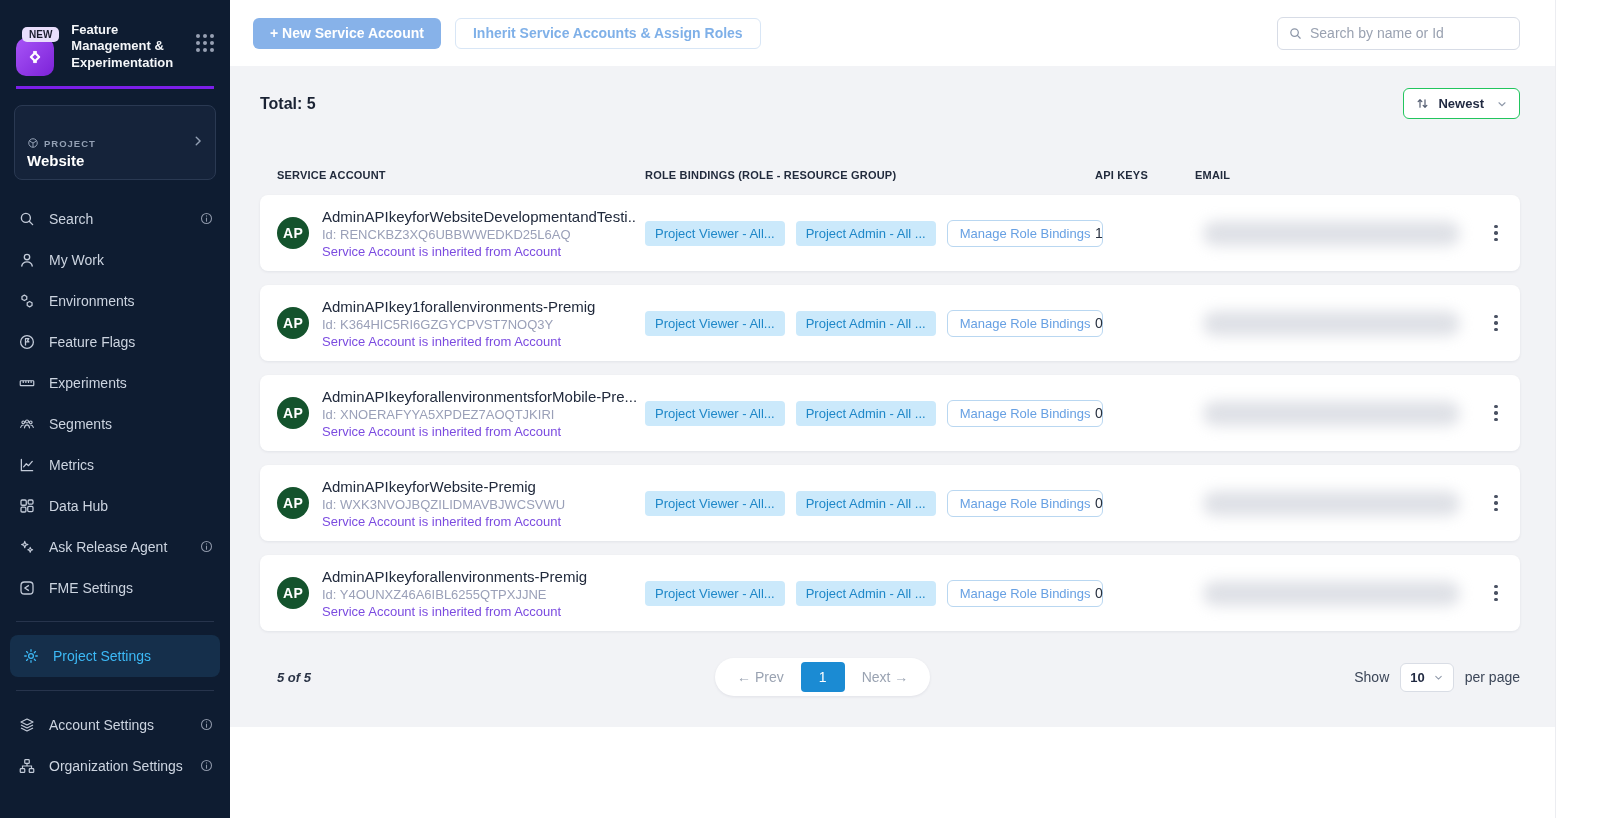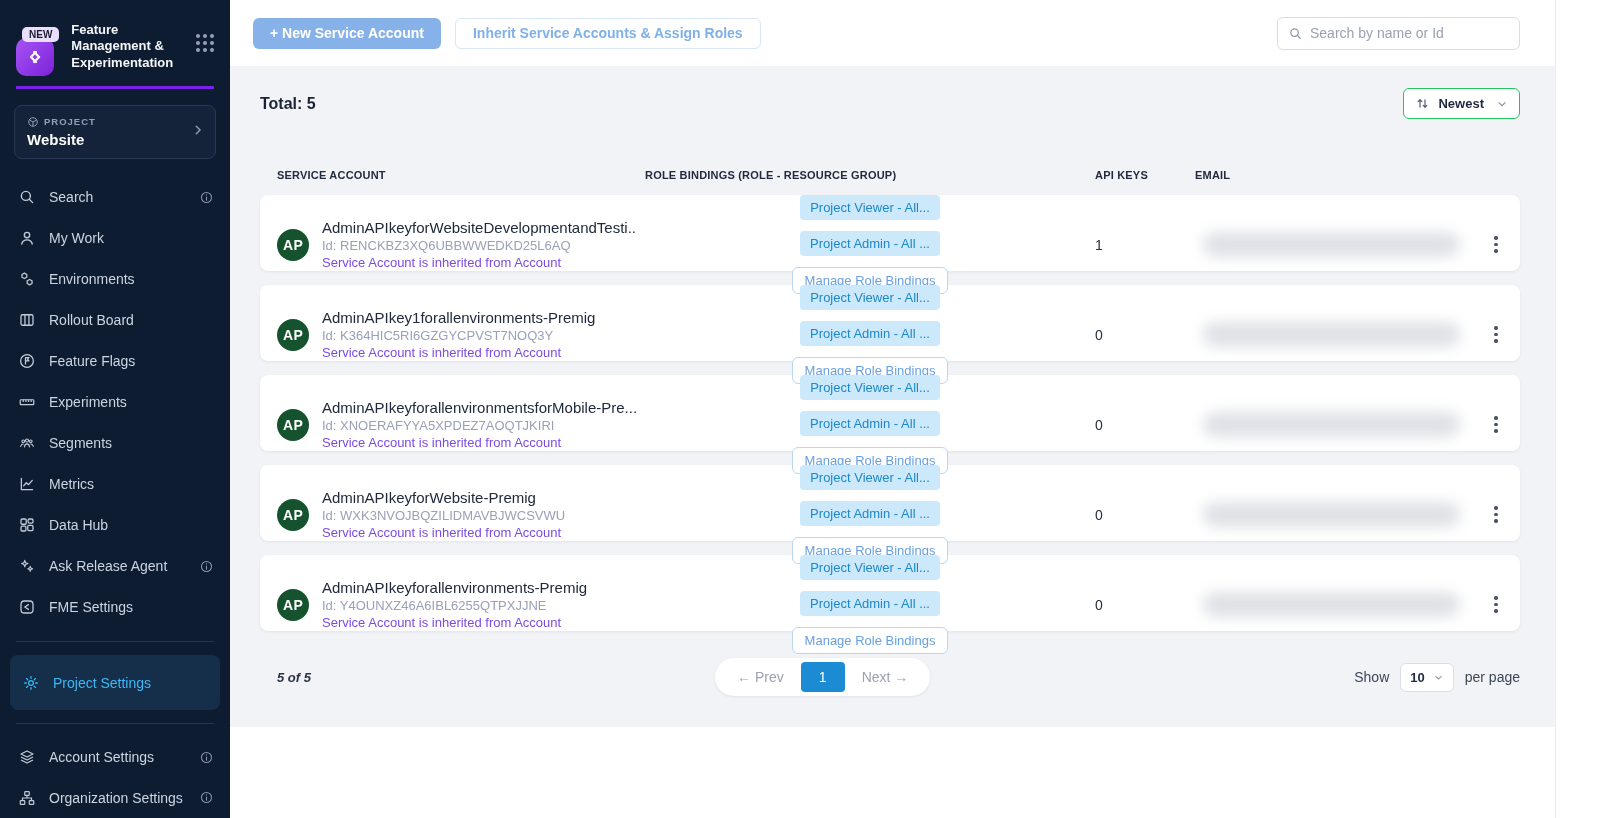--- a/index.html
+++ b/index.html
@@ -11,29 +11,29 @@
   .sidebar { width:230px; flex-shrink:0; background:#0e1c31; color:#ccd4e0; display:flex; flex-direction:column; }
   .sb-header { display:flex; align-items:flex-start; padding:8px 16px 0 16px; position:relative; }
   .logo-col { display:flex; flex-direction:column; align-items:flex-start; margin-top:2px; }
   .new-badge { background:#e9defc; color:#1b1d2e; font-size:10px; font-weight:bold; padding:2px 7px; border-radius:5px; margin-left:6px; margin-bottom:-4px; position:relative; z-index:2;margin-top:17px; }
   .logo { width:38px; height:38px; border-radius:10px; background:linear-gradient(135deg,#a855f7,#7c22d8); display:flex; align-items:center; justify-content:center; }
   .sb-title { font-size:13px; font-weight:bold; color:#f4f6f9; line-height:1.25; margin:14px 6px 0 12px; flex:1; }
   .grid-icon { display:grid; grid-template-columns:repeat(3,4px); grid-gap:3px; margin-top:26px; }
   .grid-icon i { width:4px; height:4px; border-radius:50%; background:#97a0b3; }
   .sb-underline { height:3px; background:#7c1fe8; margin:10px 16px 0 16px; }
   .proj-card { margin:16px 14px 6px 14px; background:#15233a; border:1px solid #2a3952; border-radius:8px; padding:10px 12px; position:relative; cursor:pointer; }
-  .proj-label { display:flex; align-items:center; gap:5px; font-size:9.5px; font-weight:bold; letter-spacing:1px; color:#93a0b4; }
+  .proj-label { display:flex; align-items:center; gap:5px; font-size:9.5px; font-weight:bold; letter-spacing:1px; color:#93a0b4;margin-top:21px; }
   .proj-name { font-size:15px; font-weight:bold; color:#fff; margin-top:3px; }
   .proj-chevron { position:absolute; right:10px; top:50%; transform:translateY(-50%); color:#93a0b4; }
   .nav { margin-top:12px; }
   .nav-item { height:41px; display:flex; align-items:center; gap:13px; padding:0 16px 0 18px; font-size:14px; color:#ccd4e0; cursor:pointer; }
   .nav-item svg.mi { flex-shrink:0; color:#c3cbd9; }
   .nav-item .info { margin-left:auto; color:#8d96a8; display:flex; }
   .sb-divider { height:1px; background:#27344c; margin:13px 16px; }
-  .nav-active { margin:0 10px; border-radius:8px; background:#152f4b; color:#3cb9f6; height:56px; display:flex; align-items:center; gap:13px; padding:0 12px; font-size:14px; cursor:pointer; }
+  .nav-active { margin:0 10px; border-radius:8px; background:#152f4b; color:#3cb9f6; height:42px; display:flex; align-items:center; gap:13px; padding:0 12px; font-size:14px; cursor:pointer; }
   .nav-active svg.mi { color:#3cb9f6; }
 
   
   .main { flex:1; display:flex; min-width:0; }
   .main-col { flex:1; display:flex; flex-direction:column; background:#fff; min-width:0; }
   .right-gutter { width:45px; background:#fff; border-left:1px solid #ecedf1; }
 
   .topbar { height:66px; background:#fff; display:flex; align-items:center; padding:0 35px 0 23px; gap:14px; }
   .btn-primary { background:#87b2e9; color:#fff; font-size:14px; font-weight:bold; border:none; border-radius:6px; height:31px; padding:0 17px; font-family:inherit; cursor:pointer; }
   .btn-secondary { background:#fff; color:#7fb0e8; font-size:14px; font-weight:bold; border:1px solid #d8e6f6; border-radius:6px; height:31px; padding:0 17px; font-family:inherit; cursor:pointer; }
@@ -55,21 +55,21 @@
   .table-head { margin:50px 0 14px 0; padding-left:17px; }
   .th { font-size:11px; font-weight:bold; color:#222b3d; letter-spacing:.2px; }
 
   .row { background:#fff; border-radius:8px; height:76px; margin-bottom:14px; padding-left:17px; box-shadow:0 1px 3px rgba(20,30,60,.07); }
   .sa-cell { display:flex; align-items:center; gap:13px; padding-right:8px; min-width:0; }
   .avatar { width:32px; height:32px; border-radius:50%; background:#14532d; color:#fff; font-size:14px; font-weight:bold; display:flex; align-items:center; justify-content:center; letter-spacing:.3px; flex-shrink:0; }
   .sa-text { min-width:0; }
   .sa-name { font-size:15px; color:#212a3c; white-space:nowrap; overflow:hidden; }
   .sa-id { font-size:13px; color:#9aa0b8; margin-top:2px; white-space:nowrap; }
   .sa-inherited { font-size:13px; color:#7b4be0; margin-top:2px; white-space:nowrap; }
-  .rb-cell { display:flex; align-items:center; gap:11px;flex-direction:column; }
+  .rb-cell { display:flex; align-items:center; gap:11px; }
   .badge { background:#cbe9fb; color:#1e87c8; font-size:13px; padding:5px 10px; border-radius:4px; white-space:nowrap; cursor:default; }
   .manage-btn { background:#fff; border:1px solid #b9d7f1; color:#67a0e3; font-size:13px; border-radius:6px; padding:5px 12px; font-family:inherit; white-space:nowrap; cursor:pointer; }
   .keys-cell { font-size:14px; color:#27303f; }
   .email-cell { padding-right:12px; }
   .email-blur { height:25px; border-radius:13px; background:#c4c8d2; filter:blur(7px); opacity:.55; margin-left:8px; }
   .kebab-cell { display:flex; justify-content:center; }
   .kebab { display:flex; flex-direction:column; gap:3px; padding:6px; cursor:pointer; }
   .kebab i { width:3.5px; height:3.5px; border-radius:50%; background:#4a5263; }
 
   .pager { display:flex; align-items:center; margin-top:26px; padding-left:17px; position:relative; height:40px; }
@@ -150,27 +150,20 @@
             <path d="M5 20c.8-3.6 3.6-5.5 7-5.5s6.2 1.9 7 5.5"></path>
           </svg>
         <span>My Work</span>
       </div>
       <div class="nav-item">
         <svg class="mi" width="18" height="18" viewBox="0 0 24 24" fill="none" stroke="currentColor" stroke-width="1.7" stroke-linejoin="round">
             <path d="M8.5 4.2l3.2 1.8v3.6L8.5 11.4 5.3 9.6V6z"></path>
             <path d="M15.5 12.6l3.2 1.8V18l-3.2 1.8-3.2-1.8v-3.6z"></path>
           </svg>
         <span>Environments</span>
-      </div>
-      <div class="nav-item">
-        <svg class="mi" width="18" height="18" viewBox="0 0 24 24" fill="none" stroke="currentColor" stroke-width="1.7">
-            <rect x="4" y="5" width="16" height="14" rx="2"></rect>
-            <path d="M9.3 5v14M14.6 5v14"></path>
-          </svg>
-        <span>Rollout Board</span>
       </div>
       <div class="nav-item">
         <svg class="mi" width="18" height="18" viewBox="0 0 24 24" fill="none" stroke="currentColor" stroke-width="1.7" stroke-linejoin="round">
             <circle cx="12" cy="12" r="8.5"></circle>
             <path d="M10 16.5V7.5h4.5l-1.7 2.2 1.7 2.2H10"></path>
           </svg>
         <span>Feature Flags</span>
       </div>
       <div class="nav-item">
         <svg class="mi" width="18" height="18" viewBox="0 0 24 24" fill="none" stroke="currentColor" stroke-width="1.6">

